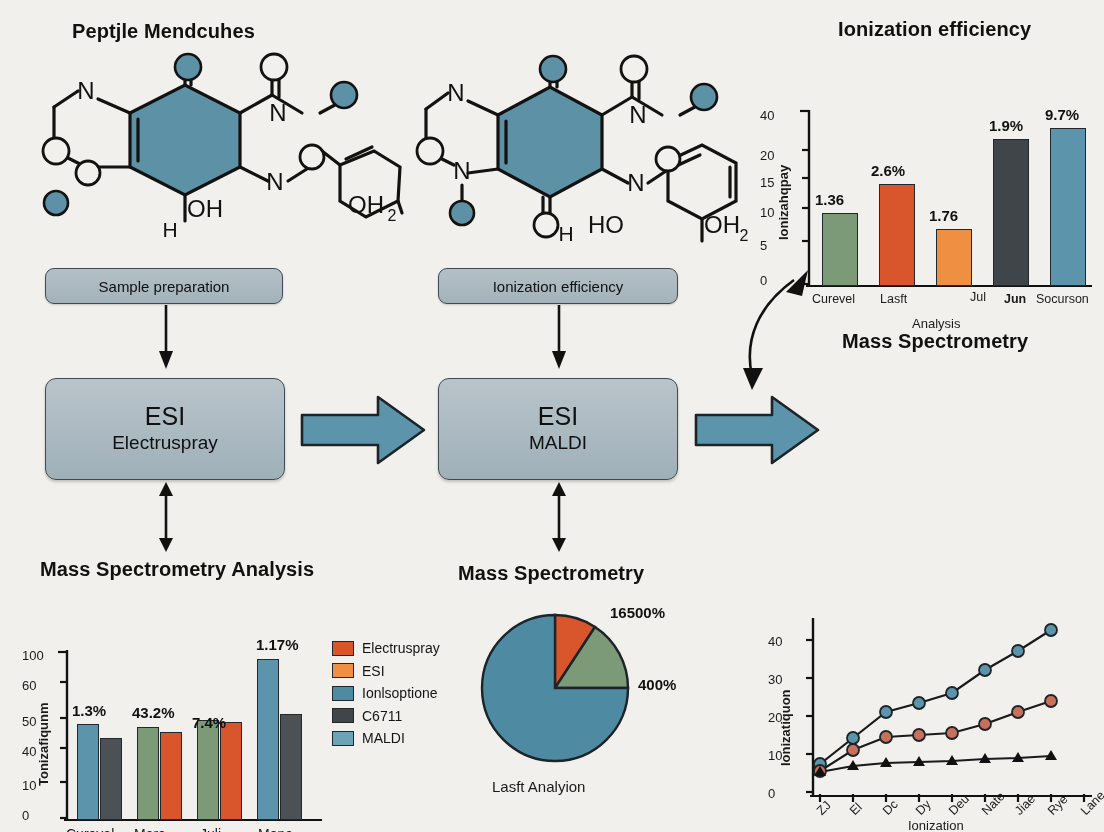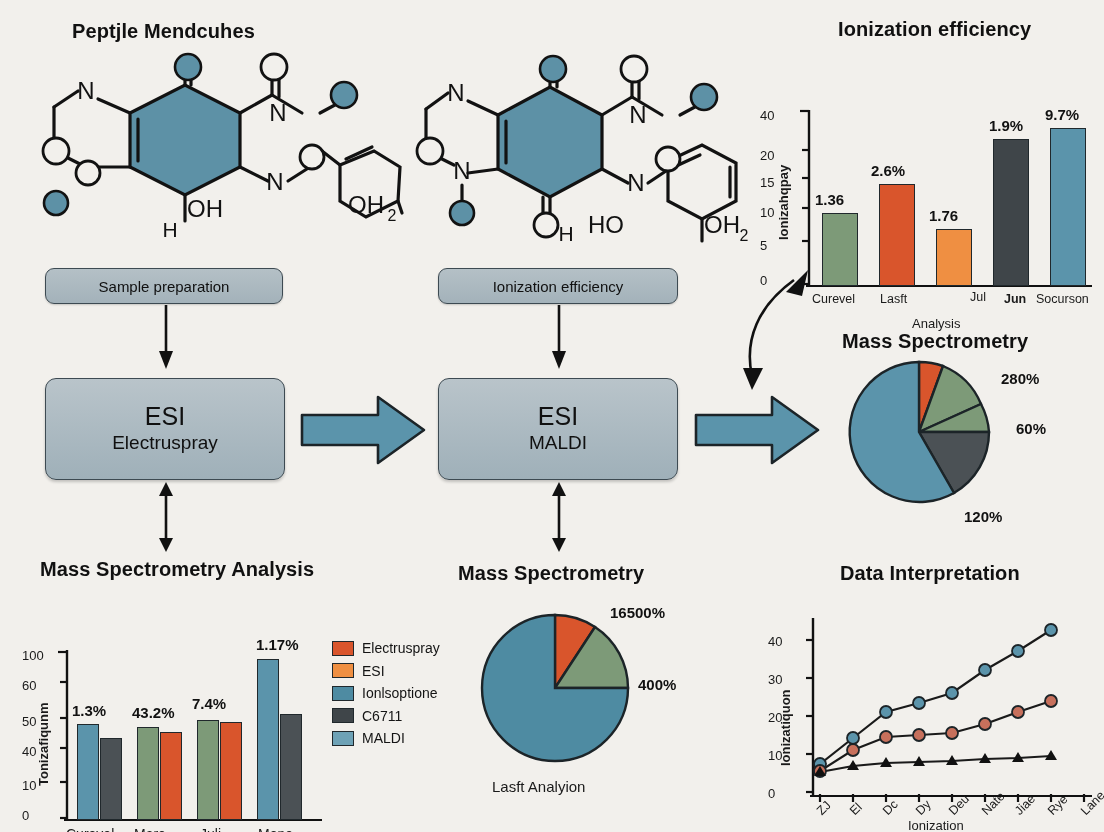--- a/index.html
+++ b/index.html
@@ -243,34 +243,20 @@
     <polygon points="4,14 18,14 11,0" fill="#111"></polygon>
     <polygon points="4,56 18,56 11,70" fill="#111"></polygon>
   </svg>
   <svg class="abs" style="left:548px;top:482px;" width="24" height="72">
     <line x1="11" y1="6" x2="11" y2="64" stroke="#111" stroke-width="2.6"></line>
     <polygon points="4,14 18,14 11,0" fill="#111"></polygon>
     <polygon points="4,56 18,56 11,70" fill="#111"></polygon>
   </svg>
 
   <div class="abs ttl" style="left:842px;top:330px;">Mass Spectrometry</div>
-  <div class="abs" style="left:836px;top:360px;">
-    <svg width="200" height="150" viewBox="0 0 200 150">
-      <g stroke="#1c2428" stroke-width="2.4">
-        <path d="M 83 72 L 83 2 A 70 70 0 0 1 107 6 Z" fill="#d9552c"></path>
-        <path d="M 83 72 L 107 6 A 70 70 0 0 1 145 44 Z" fill="#7d9a78"></path>
-        <path d="M 83 72 L 145 44 A 70 70 0 0 1 153 72 Z" fill="#7d9a78"></path>
-        <path d="M 83 72 L 153 72 A 70 70 0 0 1 118 133 Z" fill="#4b5155"></path>
-        <path d="M 83 72 L 118 133 A 70 70 0 1 1 83 2 Z" fill="#5b94ab"></path>
-      </g>
-    </svg>
-    <div class="abs vallab" style="left:165px;top:10px;">280%</div>
-    <div class="abs vallab" style="left:180px;top:60px;">60%</div>
-    <div class="abs vallab" style="left:128px;top:148px;">120%</div>
-  </div>
 
   <div class="abs ttl" style="left:40px;top:558px;">Mass Spectrometry Analysis</div>
   <div class="abs" style="left:20px;top:596px;width:460px;height:230px;">
     <div class="abs tick" style="left:2px;top:52px;width:38px;">100</div>
     <div class="abs tick" style="left:2px;top:82px;width:38px;">60</div>
     <div class="abs tick" style="left:2px;top:118px;width:38px;">50</div>
     <div class="abs tick" style="left:2px;top:148px;width:38px;">40</div>
     <div class="abs tick" style="left:2px;top:182px;width:38px;">10</div>
     <div class="abs tick" style="left:2px;top:212px;width:38px;">0</div>
     <div class="abs ylab" style="left:16px;top:190px;">Tonizafiqunm</div>
@@ -294,21 +280,21 @@
     <div class="abs bar" style="left:57px;top:128px;width:22px;height:96px;background:#5b94ab;"></div>
     <div class="abs bar" style="left:80px;top:142px;width:22px;height:82px;background:#4b5155;"></div>
     <div class="abs vallab" style="left:52px;top:106px;">1.3%</div>
 
     <div class="abs bar" style="left:117px;top:131px;width:22px;height:93px;background:#7d9a78;"></div>
     <div class="abs bar" style="left:140px;top:136px;width:22px;height:88px;background:#d9552c;"></div>
     <div class="abs vallab" style="left:112px;top:108px;">43.2%</div>
 
     <div class="abs bar" style="left:177px;top:124px;width:22px;height:100px;background:#7d9a78;"></div>
     <div class="abs bar" style="left:200px;top:126px;width:22px;height:98px;background:#d9552c;"></div>
-    <div class="abs vallab" style="left:172px;top:99px;">7.4%</div>
+    <div class="abs vallab" style="left:172px;top:118px;">7.4%</div>
 
     <div class="abs bar" style="left:237px;top:63px;width:22px;height:161px;background:#5b94ab;"></div>
     <div class="abs bar" style="left:260px;top:118px;width:22px;height:106px;background:#4b5155;"></div>
     <div class="abs vallab" style="left:236px;top:40px;">1.17%</div>
 
     <div class="abs lbl" style="left:46px;top:230px;">Curevel</div>
     <div class="abs lbl" style="left:114px;top:230px;">Mare</div>
     <div class="abs lbl" style="left:180px;top:230px;">Juli</div>
     <div class="abs lbl" style="left:238px;top:230px;">Mone</div>
 
@@ -343,21 +329,20 @@
         <path d="M 85 88 L 85 15 A 73 73 0 0 1 125 27 Z" fill="#d9552c"></path>
         <path d="M 85 88 L 125 27 A 73 73 0 0 1 158 88 Z" fill="#7d9a78"></path>
         <path d="M 85 88 L 158 88 A 73 73 0 1 1 85 15 Z" fill="#4e8ba2"></path>
       </g>
     </svg>
     <div class="abs vallab" style="left:140px;top:4px;">16500%</div>
     <div class="abs vallab" style="left:168px;top:76px;">400%</div>
     <div class="abs lbl" style="left:22px;top:178px;font-size:15px;">Lasft Analyion</div>
   </div>
 
-  <div class="abs ttl" style="left:840px;top:562px;">Data Interpretation</div>
   <div class="abs" style="left:760px;top:596px;width:344px;height:236px;">
     <div class="abs tick" style="left:8px;top:38px;width:38px;">40</div>
     <div class="abs tick" style="left:8px;top:76px;width:38px;">30</div>
     <div class="abs tick" style="left:8px;top:114px;width:38px;">20</div>
     <div class="abs tick" style="left:8px;top:152px;width:38px;">10</div>
     <div class="abs tick" style="left:8px;top:190px;width:38px;">0</div>
     <div class="abs ylab" style="left:18px;top:170px;">Ionizatiquon</div>
     <svg class="abs" style="left:50px;top:22px;" width="6" height="180">
       <line x1="3" y1="0" x2="3" y2="178" stroke="#111" stroke-width="2.4"></line>
     </svg>

